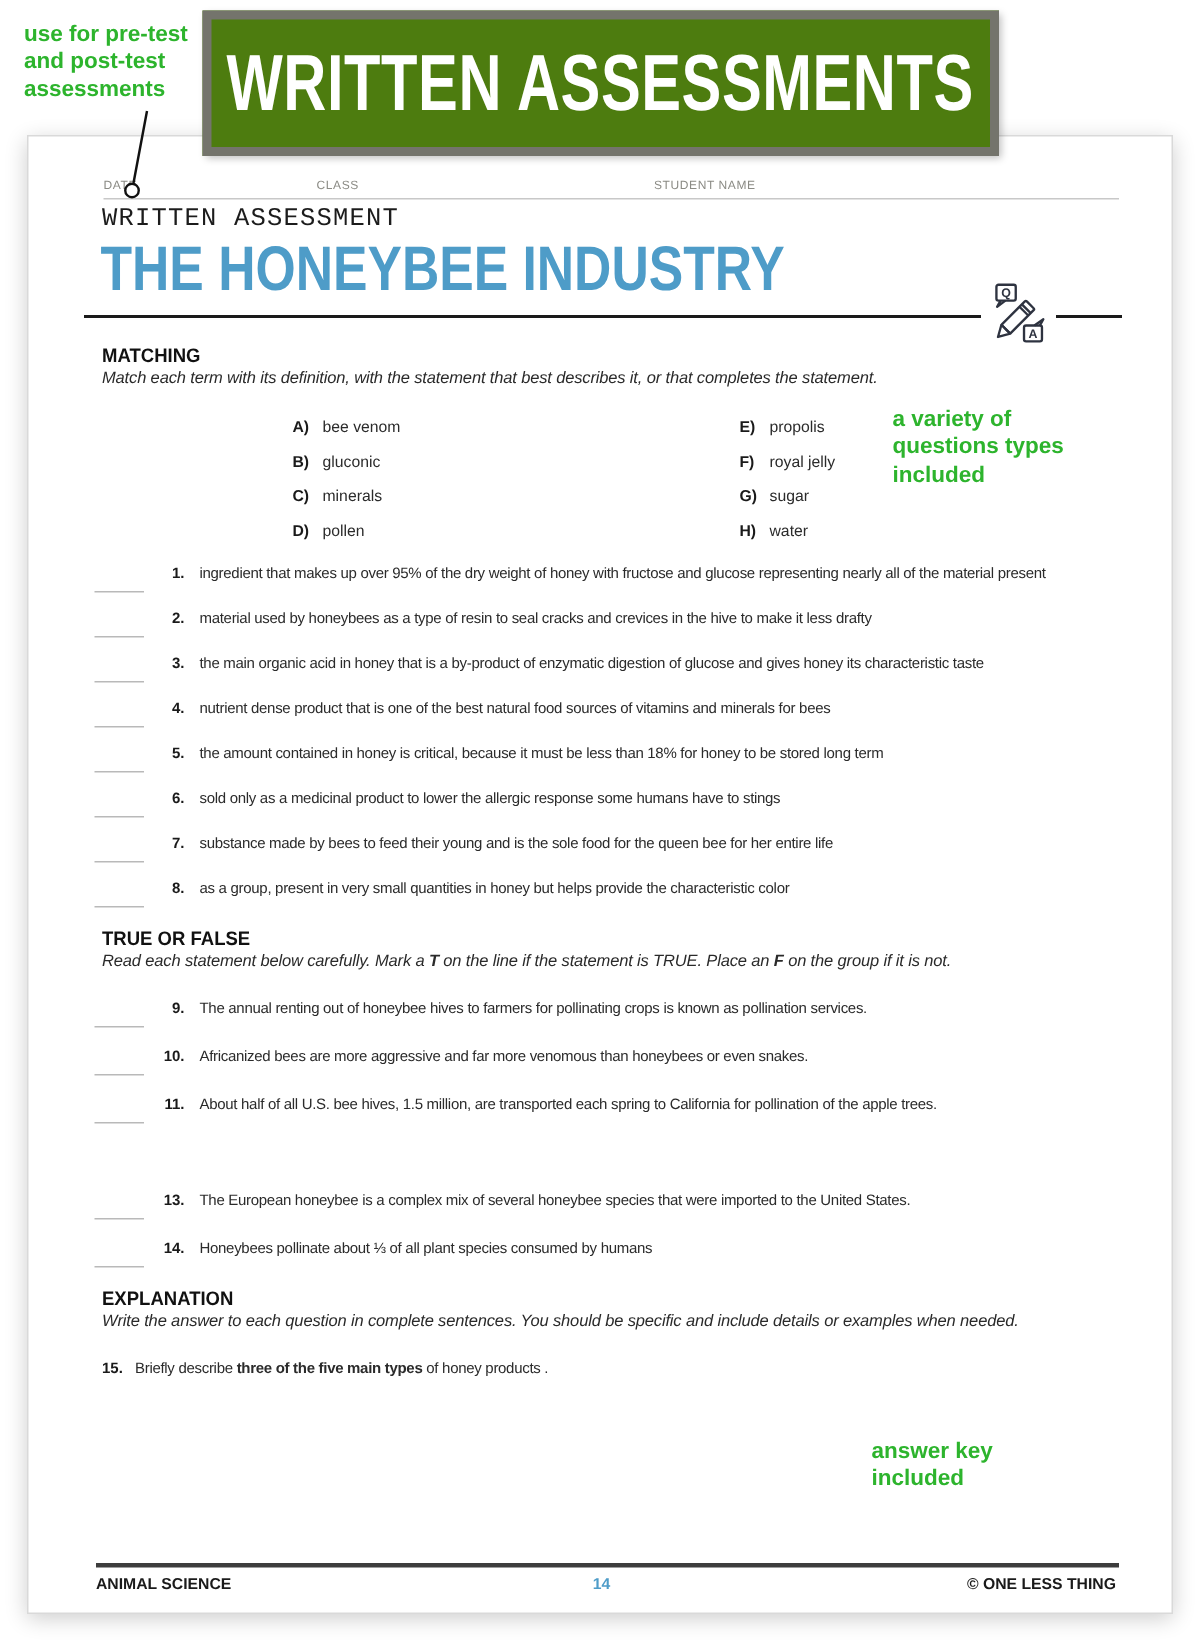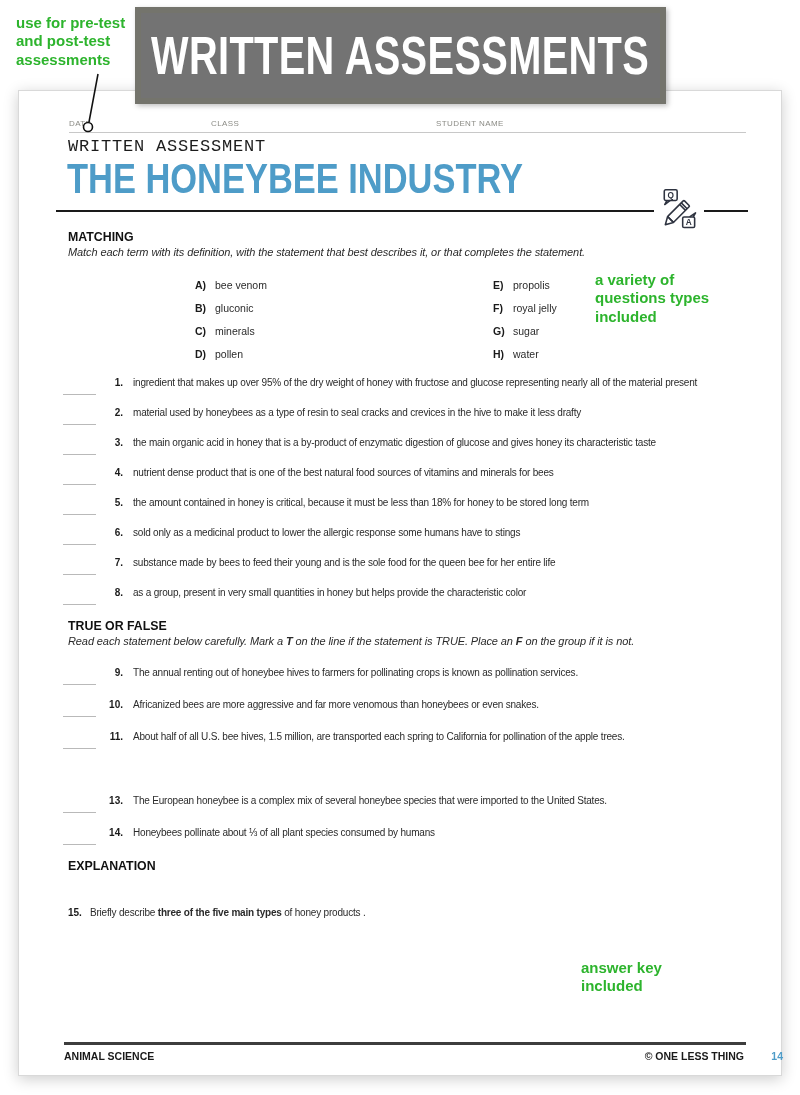--- a/index.html
+++ b/index.html
@@ -17,21 +17,21 @@
   }
   .note-topleft  { left:16px;  top:14px;  width:122px; }
   .note-variety  { left:576px; top:180px; width:160px; }
   .note-answer   { left:562px; top:868px; width:160px; }
 
   .callout-svg { position:absolute; left:68px; top:72px; z-index:4; }
 
   
   .banner {
     position:absolute; left:135px; top:7px; width:531px; height:97px;
-    background:#737373; border:6px solid #74746c; z-index:3;
+    background:#4d7c0f; border:6px solid #74746c; z-index:3;
     display:flex; align-items:center; justify-content:center;
     box-shadow:2px 2px 5px rgba(0,0,0,0.25);
   }
   .banner-text {
     color:#ffffff; font-weight:800; font-size:53px; letter-spacing:0.5px;
     white-space:nowrap; display:inline-block; transform:scaleX(0.75);
     transform-origin:50% 50%;
   }
 
   
@@ -90,21 +90,21 @@
   .q-text {
     position:absolute; left:44px; font-size:10px; color:#2b2b2b;
     white-space:nowrap; letter-spacing:-0.2px;
   }
   .bold-seg { font-weight:bold; }
 
   
   .footer-rule { position:absolute; left:45px; top:951px; width:682px; border-top:3px solid #3d3d3d; }
   .footer-text { position:absolute; top:959px; font-size:10.5px; font-weight:bold; color:#1a1a1a; white-space:nowrap; }
   .footer-left   { left:45px; }
-  .footer-center { left:0; width:764px; text-align:right; color:#4e9cc8; }
+  .footer-center { left:0; width:764px; text-align:center; color:#4e9cc8; }
   .footer-right  { right:37px;text-align:right; }
 
   .qa-icon text {
     font-family:"Liberation Sans", sans-serif; font-size:9px; font-weight:bold; fill:#2e3340;
   }
 </style>
 </head>
 <body>
 
 <div class="canvas">
@@ -239,20 +239,21 @@
         <span class="q-num">13.</span>
         <span class="q-text">The European honeybee is a complex mix of several honeybee species that were imported to the United States.</span>
       </div>
     <div class="q-row" style="top:736px">
         <span class="q-blank"></span>
         <span class="q-num">14.</span>
         <span class="q-text">Honeybees pollinate about ⅓ of all plant species consumed by humans</span>
       </div>
 
     <div class="sec-head" style="top:767px">EXPLANATION</div>
+    <div class="sec-instr" style="top:784px">Write the answer to each question in complete sentences. You should be specific and include details or examples when needed.</div>
 
     <div class="q-row" style="top:816px; left:49px">
       <span class="q-num" style="left:0; width:16px; text-align:left">15.</span>
       <span class="q-text" style="left:22px"><span>Briefly describe </span><span class="bold-seg">three of the five main types</span><span> of honey products .</span></span>
     </div>
 
     <div class="note note-answer">answer key
 included</div>
 
     <div class="footer-rule"></div>

